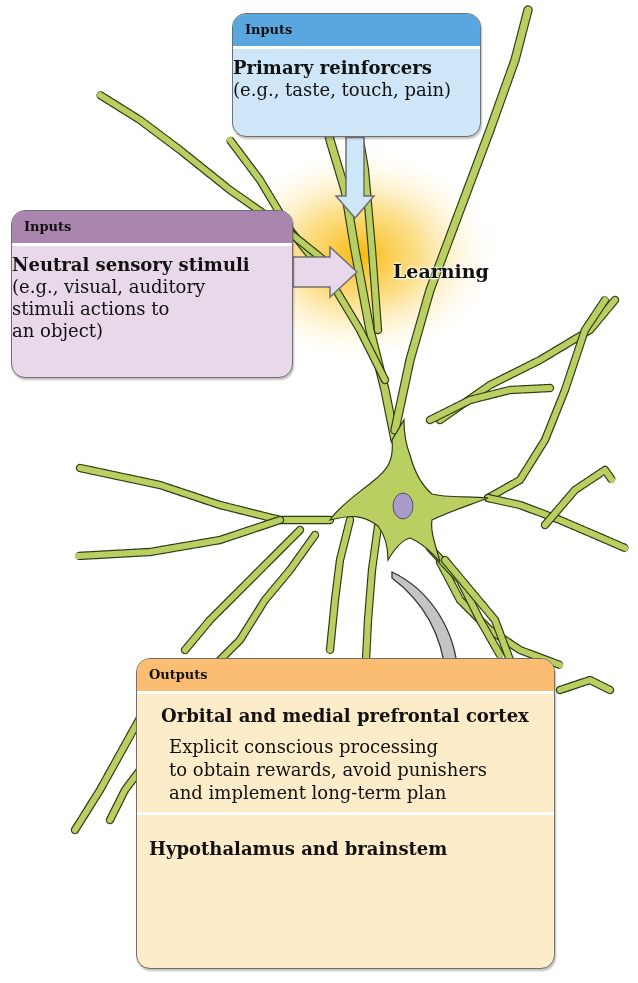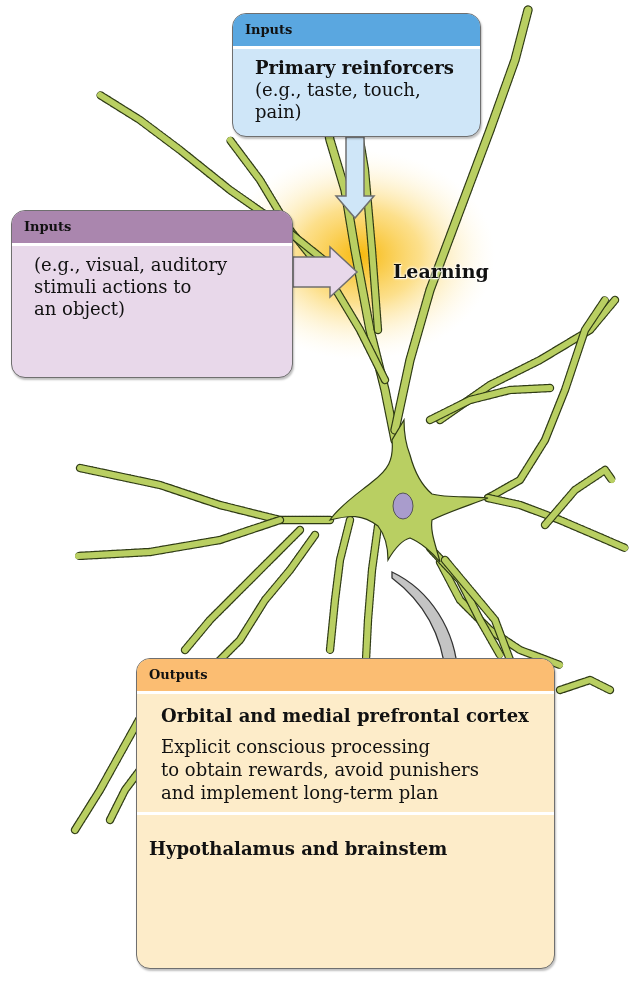--- a/index.html
+++ b/index.html
@@ -4,32 +4,32 @@
 <style>
   html, body { margin: 0; padding: 0; background: #ffffff; }
   body { width: 638px; height: 983px; position: relative; overflow: hidden;
          font-family: "DejaVu Serif", "Liberation Serif", serif; color: #111; }
   #stage { position: absolute; left: 0; top: 0; width: 638px; height: 983px; }
   svg#neuron { position: absolute; left: 0; top: 0; }
   .box { position: absolute; border: 1.5px solid #6f6f6f; border-radius: 14px;
          box-sizing: border-box; overflow: hidden; box-shadow: 1px 2px 2px rgba(0,0,0,0.25); }
   .box .hdr { font-weight: bold; font-size: 13px; padding: 5px 12px 5px 12px;
               border-bottom: 3px solid #ffffff; line-height: 22px; }
-  .box .body { padding: 8px 12px 8px 22px; font-size: 18px; line-height: 22px; }
+  .box .body { padding: 8px 12px 8px 0; font-size: 18px; line-height: 22px; }
   .box .title { font-weight: bold; }
   .box .desc { font-weight: normal; white-space: pre-line; }
   #box-primary { left: 232px; top: 13px; width: 249px; height: 124px; background: #cfe6f8; }
   #box-primary .hdr { background: #5aa7e0; }
   #box-neutral { left: 11px; top: 210px; width: 282px; height: 168px; background: #e8d8ea; }
   #box-neutral .hdr { background: #aa86ae; }
   #box-outputs { left: 136px; top: 658px; width: 419px; height: 311px; background: #fdecc9; }
   #box-outputs .hdr { background: #fbbd72; }
   #box-outputs .sec1 { padding: 10px 12px 8px 24px; font-size: 18px; line-height: 23px;
                        border-bottom: 3px solid #ffffff; }
-  #box-outputs .sec1 .desc2 { margin-top: 8px; white-space: pre-line; }
+  #box-outputs .sec1 .desc2 { margin-top: 8px; white-space: pre-line; margin-left: 8px; }
   #box-outputs .sec2 { padding: 10px 12px 8px 12px; font-size: 18px; line-height: 23px; margin-top: 12px; }
   #learning-label { position: absolute; left: 393px; top: 260px; font-weight: bold;
                     font-size: 19px; color: #111;
                     text-shadow: 0 0 3px #fff, 0 0 3px #fff, 1px 1px 1px #fff; }
 </style>
 </head>
 <body>
 
 <div id="stage">
   <svg id="neuron" width="638" height="983" viewBox="0 0 638 983">
@@ -116,20 +116,21 @@
     <div class="hdr">Inputs</div>
     <div class="body">
       <div class="title">Primary reinforcers</div>
       <div class="desc">(e.g., taste, touch, pain)</div>
     </div>
   </div>
 
   <div class="box" id="box-neutral">
     <div class="hdr">Inputs</div>
     <div class="body">
+      <div class="title">Neutral sensory stimuli</div>
       <div class="desc">(e.g., visual, auditory
 stimuli actions to
 an object)</div>
     </div>
   </div>
 
   <div class="box" id="box-outputs">
     <div class="hdr">Outputs</div>
     <div class="sec1">
       <div class="title">Orbital and medial prefrontal cortex</div>

